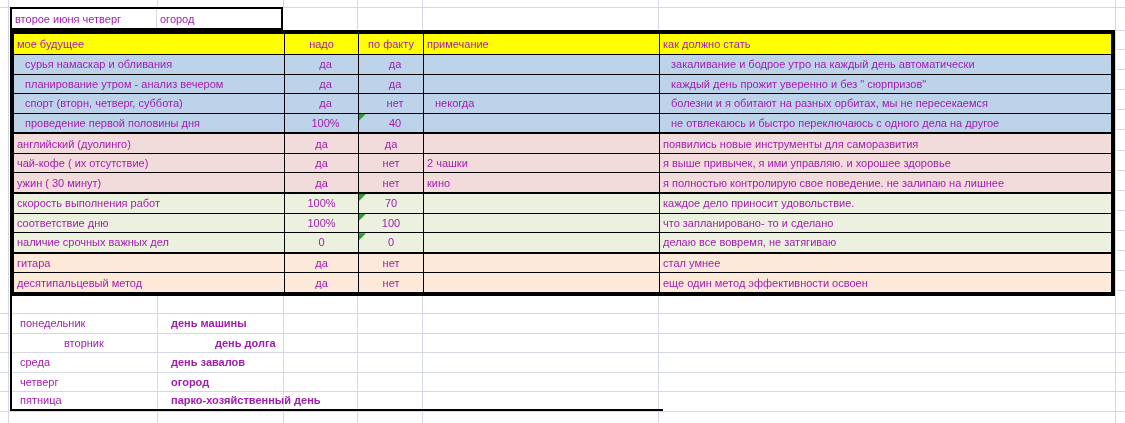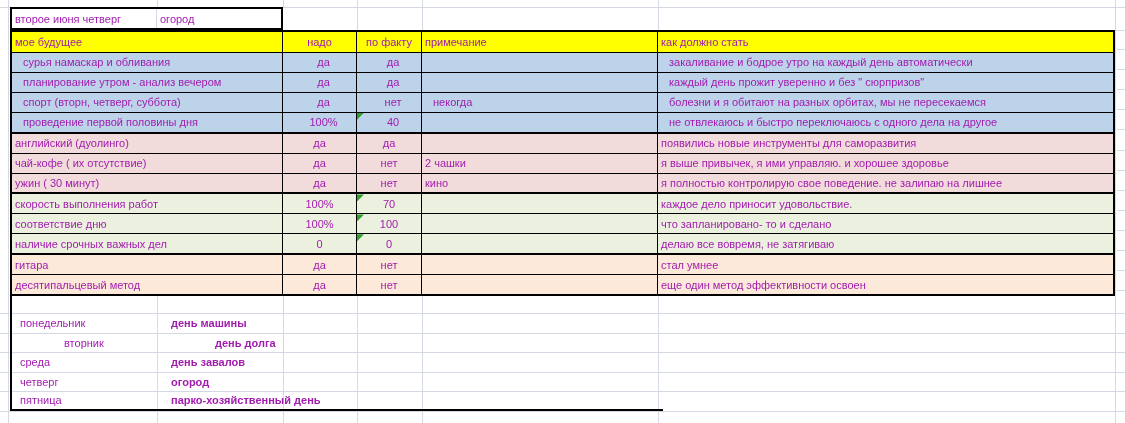--- a/index.html
+++ b/index.html
@@ -8,21 +8,21 @@
          font-size:11px;color:#a21caf;}
   .gl{position:absolute;background:#d4d8e3;}
   
   .top-box{position:absolute;left:10px;top:7px;width:273px;height:23px;box-sizing:border-box;
            border:2px solid #000;background:#fff;display:flex;align-items:stretch;}
   .tb-cell{display:flex;align-items:center;padding-left:3px;white-space:nowrap;overflow:visible;}
   .tb-a{width:145px;border-right:1px solid #d4d8e3;box-sizing:border-box;}
   .tb-b{flex:1;}
   
   .main-table{position:absolute;left:10px;top:30px;width:1105px;height:266px;box-sizing:border-box;
-              border:2px solid #000000;display:flex;flex-direction:column;background:#fff;}
+              border:4px solid #000000;display:flex;flex-direction:column;background:#fff;}
   .row{display:flex;align-items:stretch;box-sizing:border-box;}
   .header-row{height:21px;background:#ffff00;border-bottom:1px solid #000;}
   .data-row{flex:1 1 0;border-top:1px solid #000;}
   .data-row.first{border-top:none;}
   .data-row.sec-start{border-top:2px solid #000;}
   .cell{box-sizing:border-box;border-right:1px solid #000;display:flex;align-items:center;
         padding:0 3px;white-space:nowrap;overflow:hidden;position:relative;}
   .c-task{width:271px;}
   .c-need{width:74px;justify-content:center;}
   .c-fact{width:65px;justify-content:center;}

